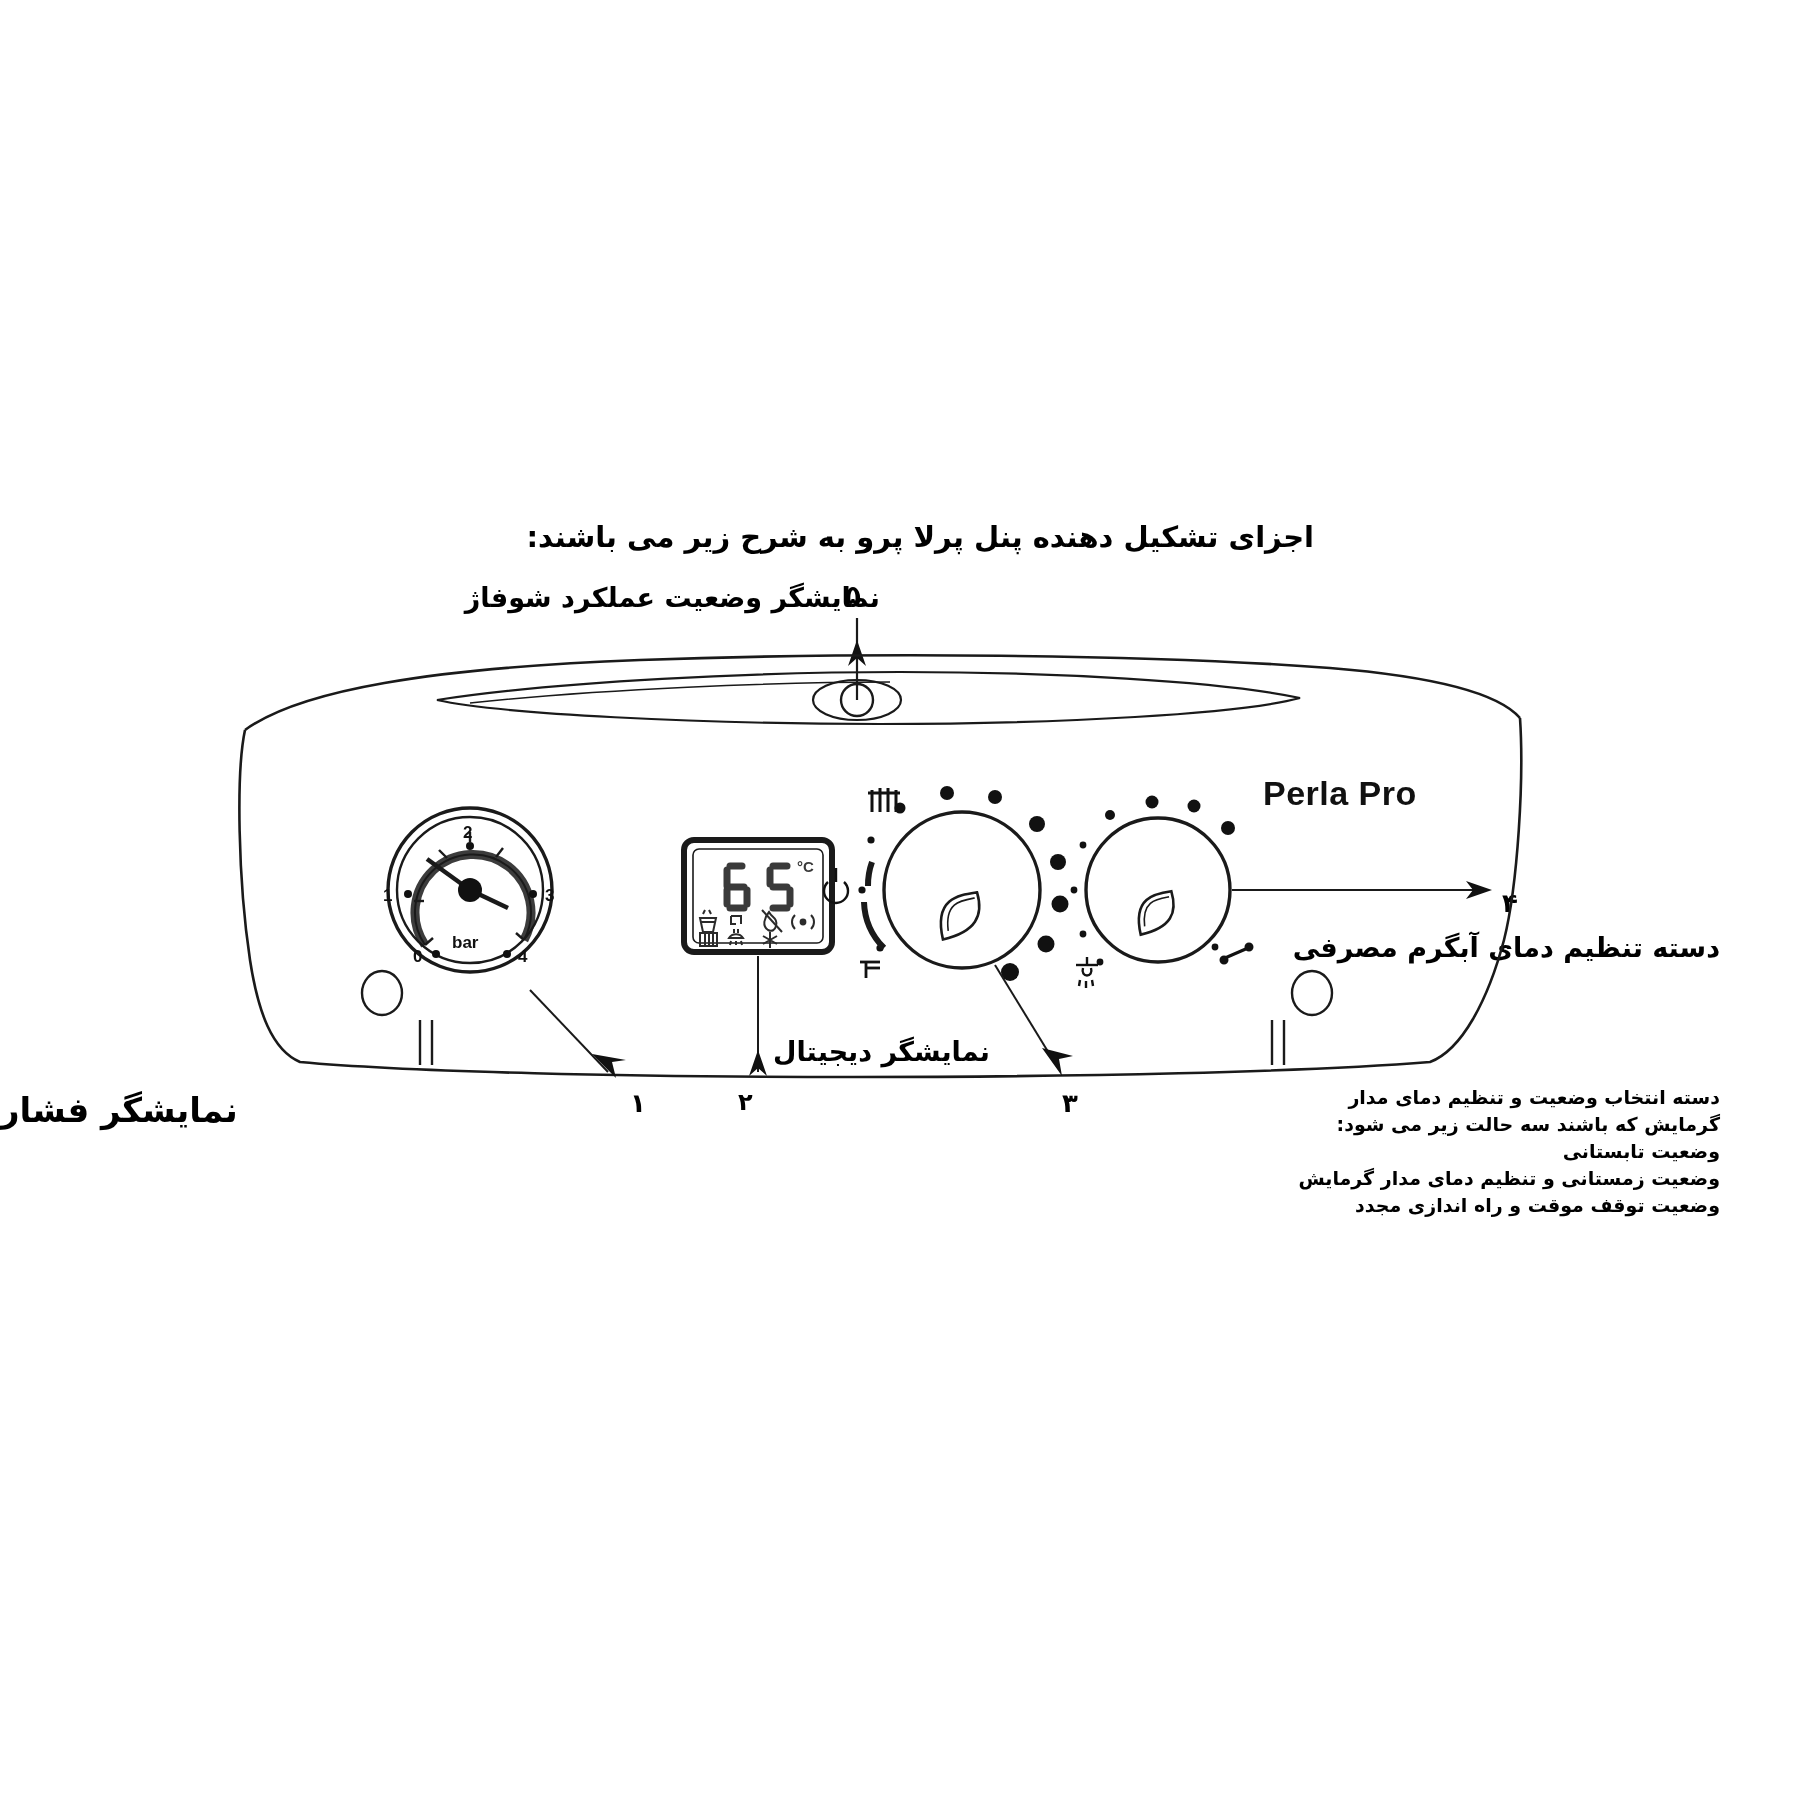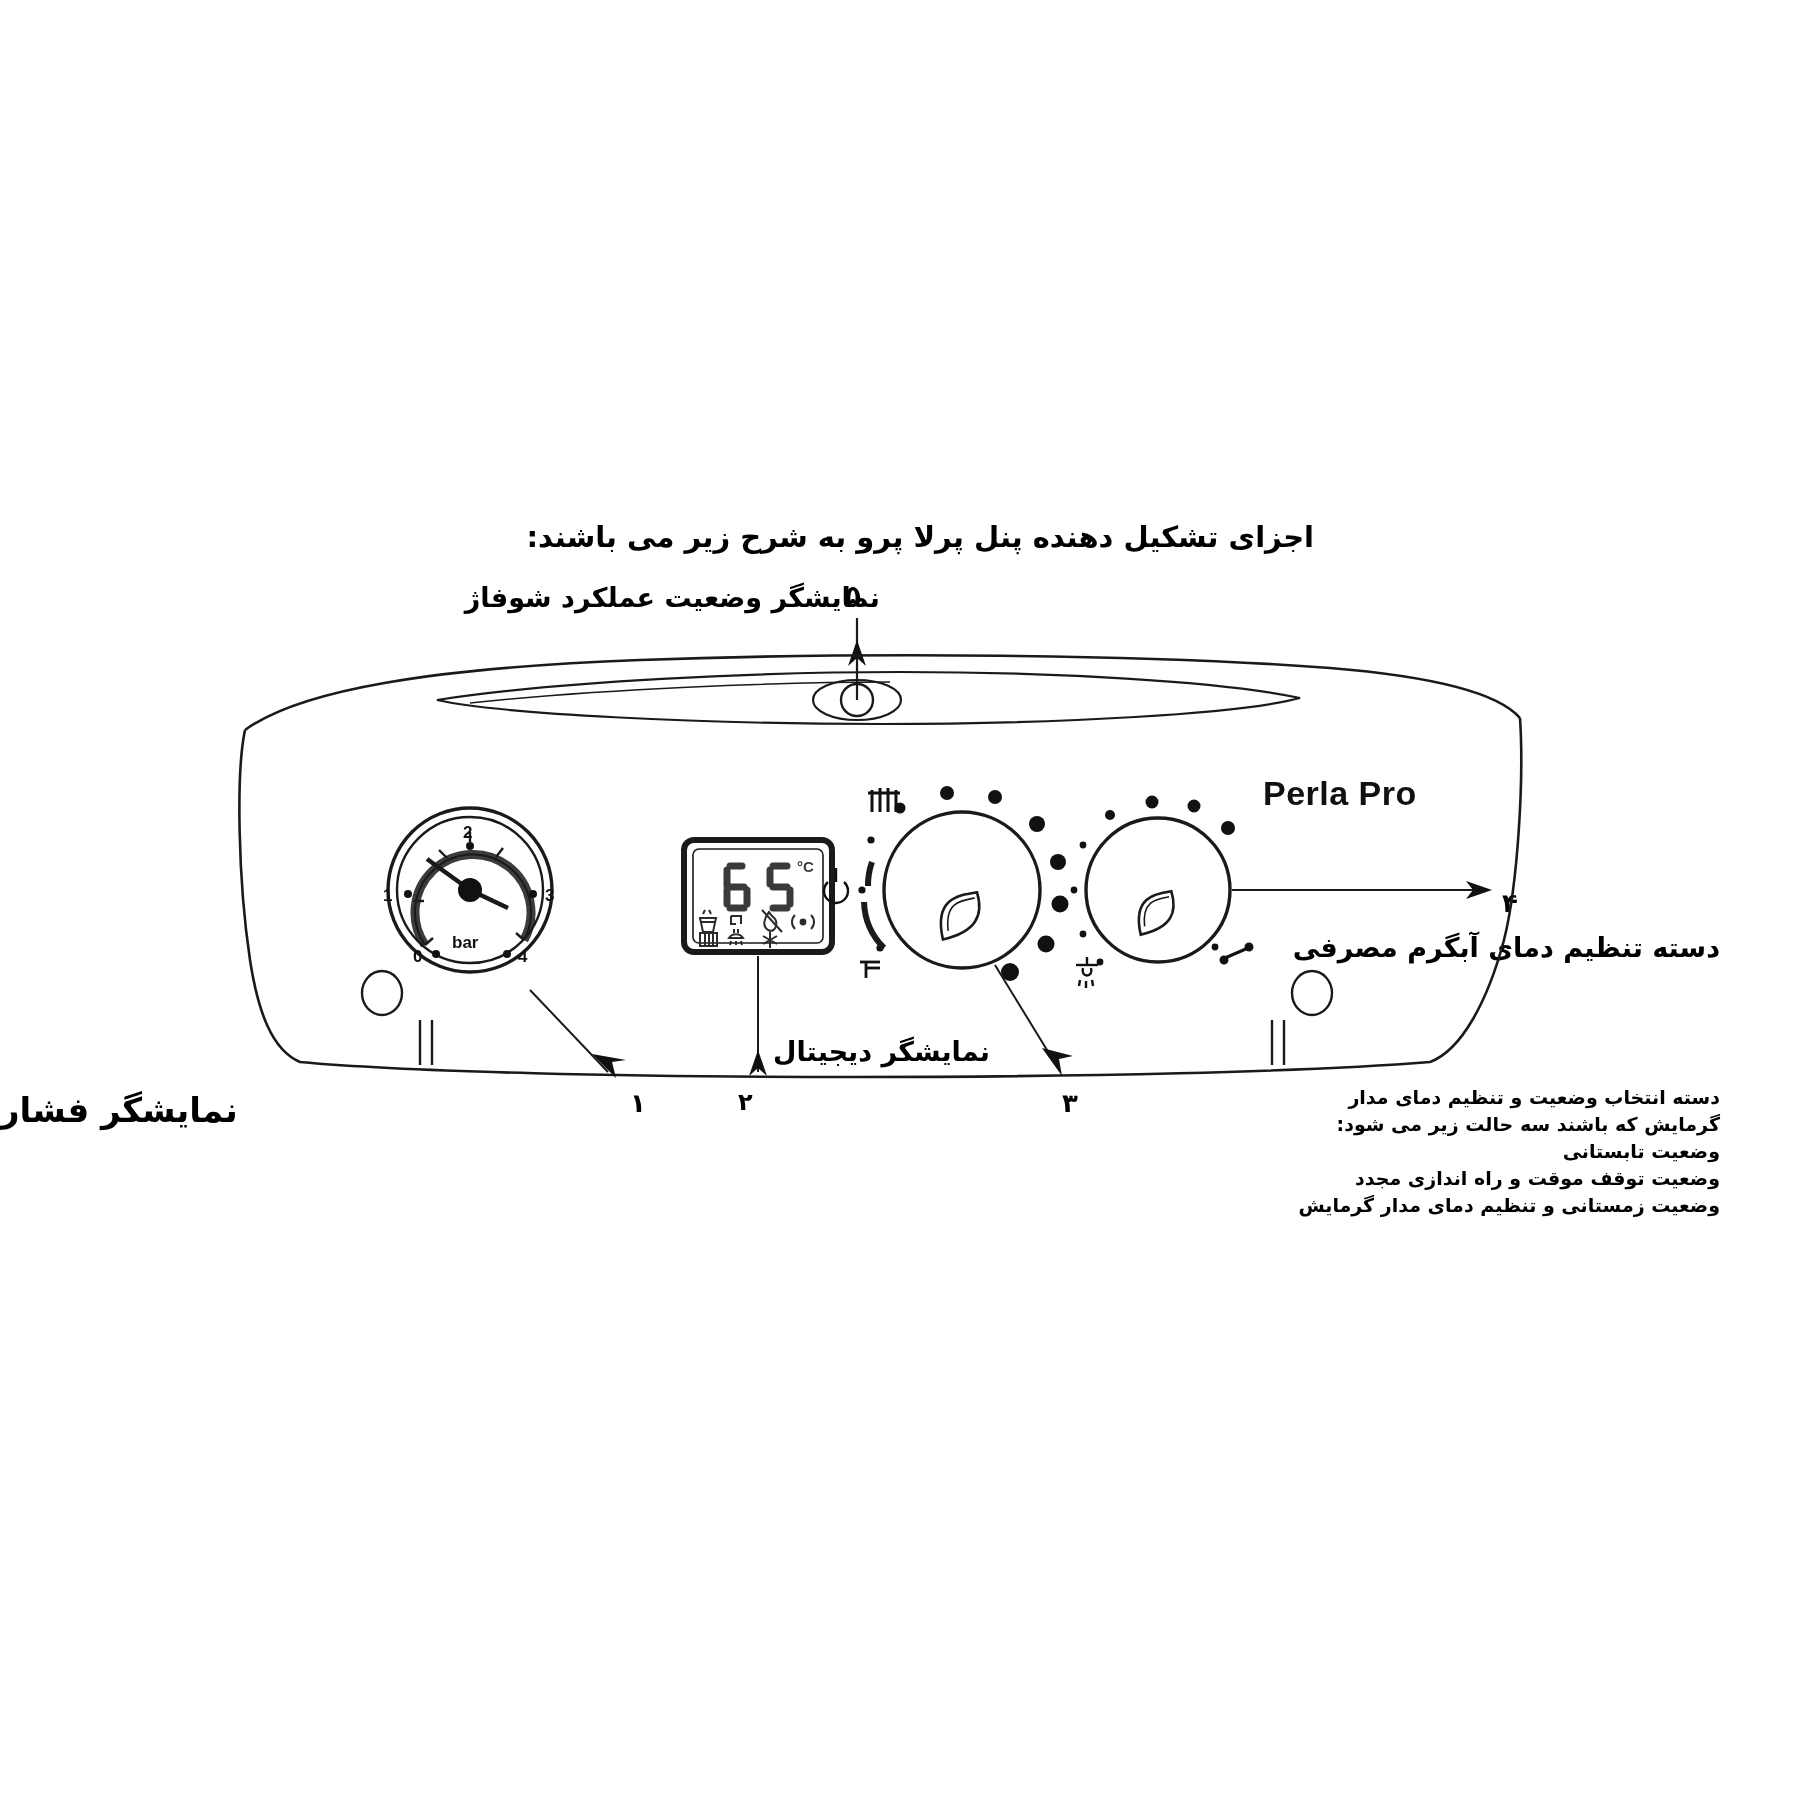--- a/index.html
+++ b/index.html
@@ -64,22 +64,22 @@
 
 <div id="label2" class="rtl">نمایشگر دیجیتال</div>
 <div id="num2">۲</div>
 
 <div id="num3">۳</div>
 
 <div id="desc3" class="rtl">
   <span class="r">دسته انتخاب وضعیت و تنظیم دمای مدار</span>
   <span class="r">گرمایش که باشند سه حالت زیر می شود:</span>
   <span class="ctr">وضعیت تابستانی</span>
+  <span class="ctr">وضعیت زمستانی و تنظیم دمای مدار گرمایش</span>
   <span class="ctr">وضعیت توقف موقت و راه اندازی مجدد</span>
-  <span class="ctr">وضعیت زمستانی و تنظیم دمای مدار گرمایش</span>
 </div>
 
 <div id="num4">۴</div>
 <div id="label4" class="rtl">دسته تنظیم دمای آبگرم مصرفی</div>
 
 <svg width="1800" height="1800" viewBox="0 0 1800 1800">
 
   <g>
     <path class="ln" stroke-width="2.2" d="M857 618 L857 700"></path>
     <path d="M857 640 l-9 26 l9 -8 l9 8 z" fill="#111"></path>

